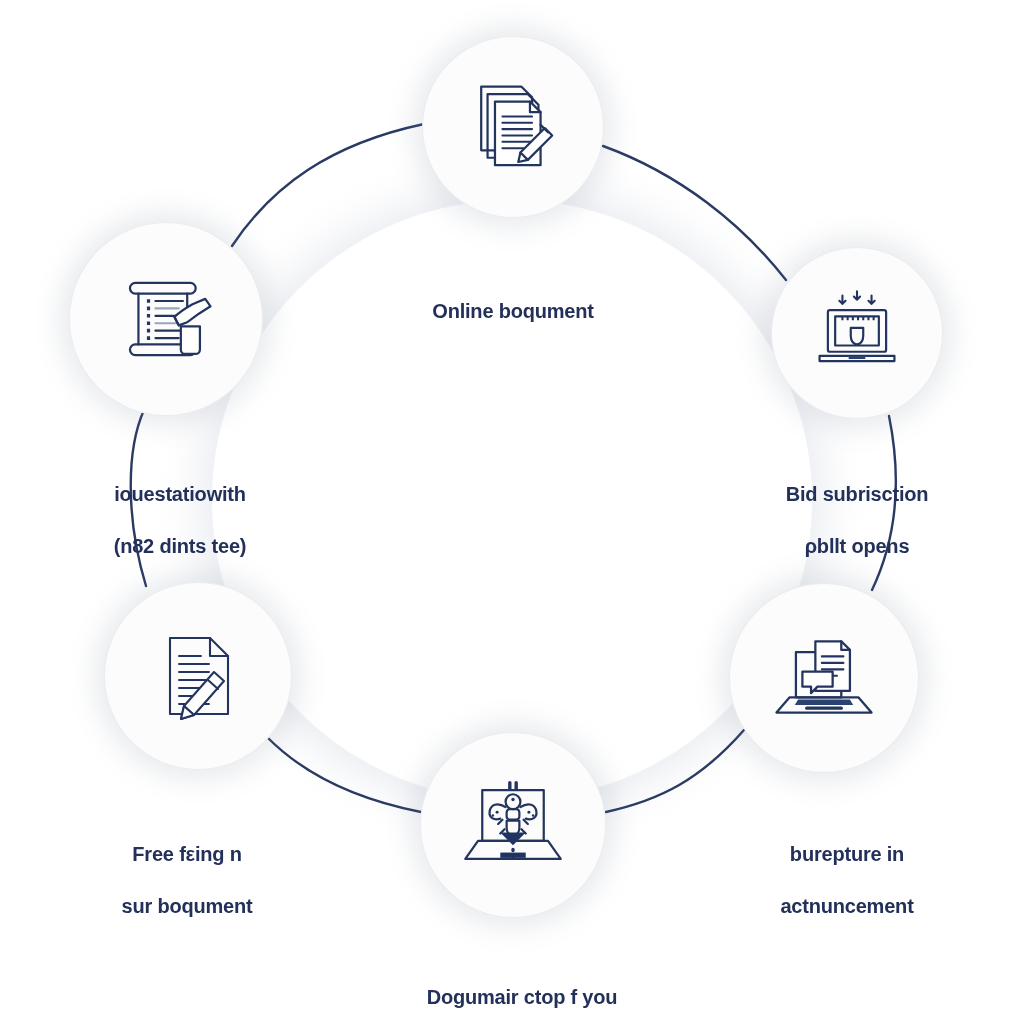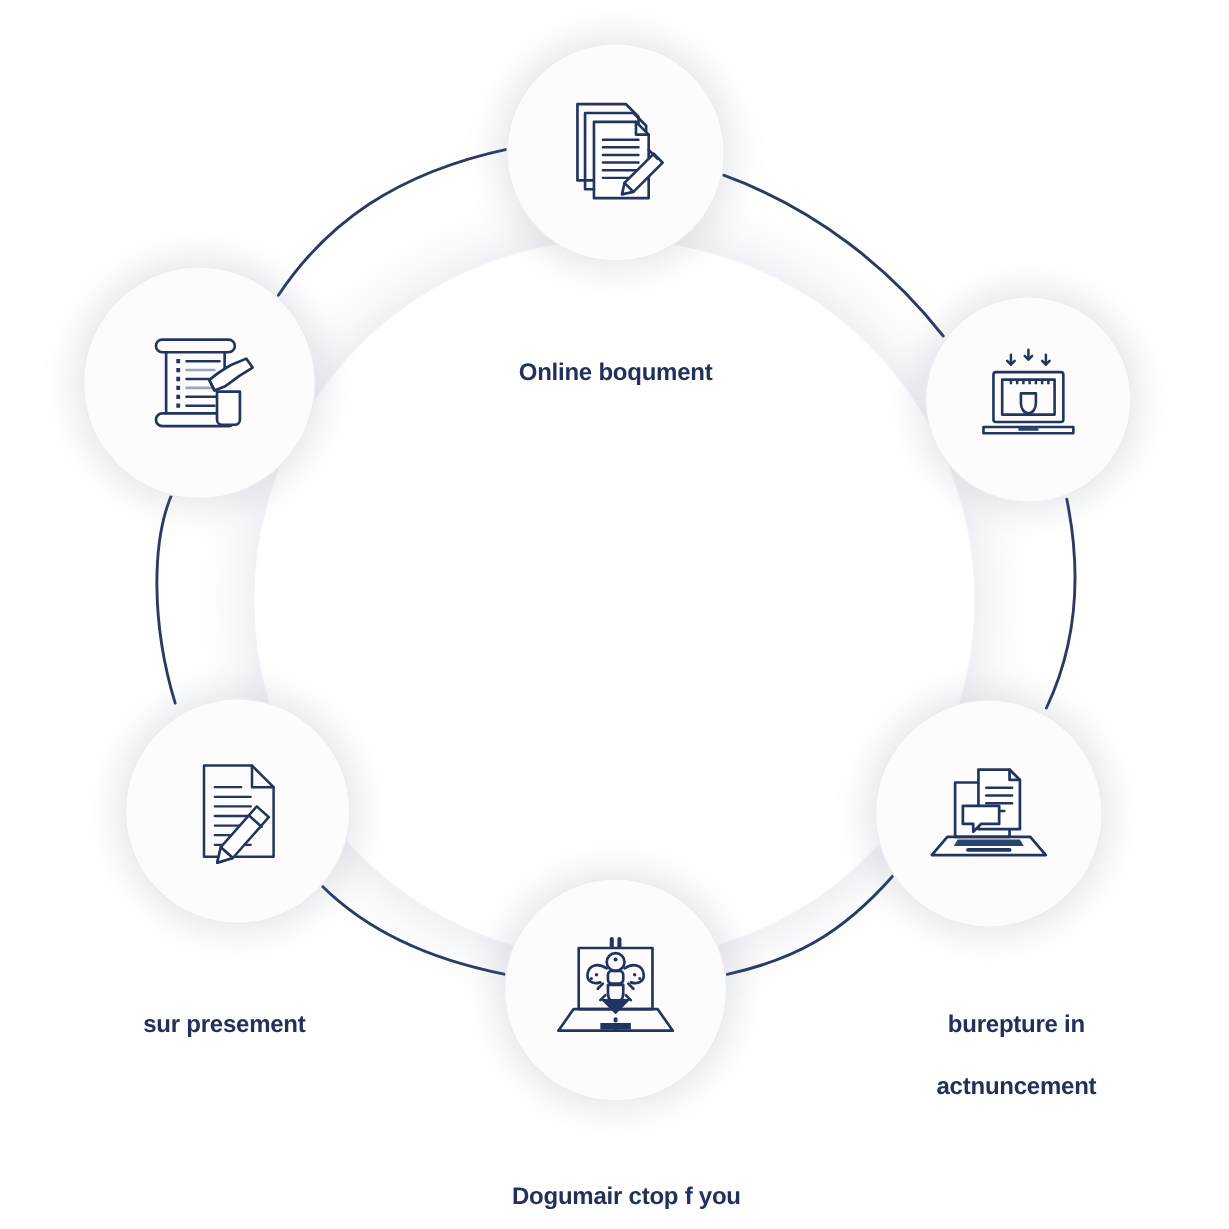--- a/index.html
+++ b/index.html
@@ -100,20 +100,22 @@
             <path d="M35 36h2M40 36h2M45 36h2M50 36h2M55 36h2M60 36h2M65 36h2"></path>
           </g>
           <path d="M44 45h12v8a6 8 0 0 1-6 8 6 8 0 0 1-6-8z"></path>
           <path d="M14 72h72v5H14z"></path>
           <path d="M42 72h16v3H42z" fill="#2a4270" stroke="none"></path>
         </svg>
       </span>
     </div>
     <div class="caption" style="left:707px;top:429px;width:300px;font-size:20px;">
       <span class="cap-lines">
+        <span>Bid subrisction</span>
+        <span>ρbllt opens</span>
       </span>
     </div>
   </div>
 
   <div class="node">
     <div class="bubble" style="left:729px;top:583px;width:190px;height:190px;">
       <span>
         <svg width="108" height="108" viewBox="0 0 100 100" fill="none" stroke="#23355e" stroke-width="2.1" stroke-linejoin="round" stroke-linecap="round">
           <path d="M24 26h42v42H24z"></path>
           <path d="M42 16h24l8 8v38H42z" fill="#ffffff"></path>
@@ -184,21 +186,22 @@
           </g>
           <path d="M36 80l30-34 10 9-30 34-13 4z" fill="#ffffff"></path>
           <path d="M36 80l10 9"></path>
           <path d="M60 54l10 9"></path>
           <path d="M33 93l3-13 10 9z" fill="#ffffff"></path>
         </svg>
       </span>
     </div>
     <div class="caption" style="left:37px;top:789px;width:300px;font-size:20px;">
       <span class="cap-lines">
-        <span>sur presement</span>
+        <span>Free fεing n</span>
+        <span>sur boqument</span>
       </span>
     </div>
   </div>
 
   <div class="node">
     <div class="bubble" style="left:69px;top:222px;width:194px;height:194px;">
       <span>
         <svg width="106" height="106" viewBox="0 0 100 100" fill="none" stroke="#23355e" stroke-width="2.1" stroke-linejoin="round" stroke-linecap="round">
           <rect x="16" y="16" width="62" height="10" rx="5"></rect>
           <rect x="16" y="74" width="62" height="10" rx="5"></rect>
@@ -214,17 +217,19 @@
               <path d="M40 40h22M40 54h22"></path>
             </g>
           <path d="M58 48c4-4 10-8 17-12l12-5 5 7-11 7c-4 3-8 6-11 8l-8 3z" fill="#ffffff"></path>
           <path d="M58 48l4 8"></path>
           <path d="M64 57h18v22a4 4 0 0 1-4 4h-10a4 4 0 0 1-4-4z" fill="#ffffff"></path>
         </svg>
       </span>
     </div>
     <div class="caption" style="left:30px;top:429px;width:300px;font-size:20px;">
       <span class="cap-lines">
+        <span>iouestatiowith</span>
+        <span>(n82 dints tee)</span>
       </span>
     </div>
   </div>
 
 </div>
 
 </body></html>

